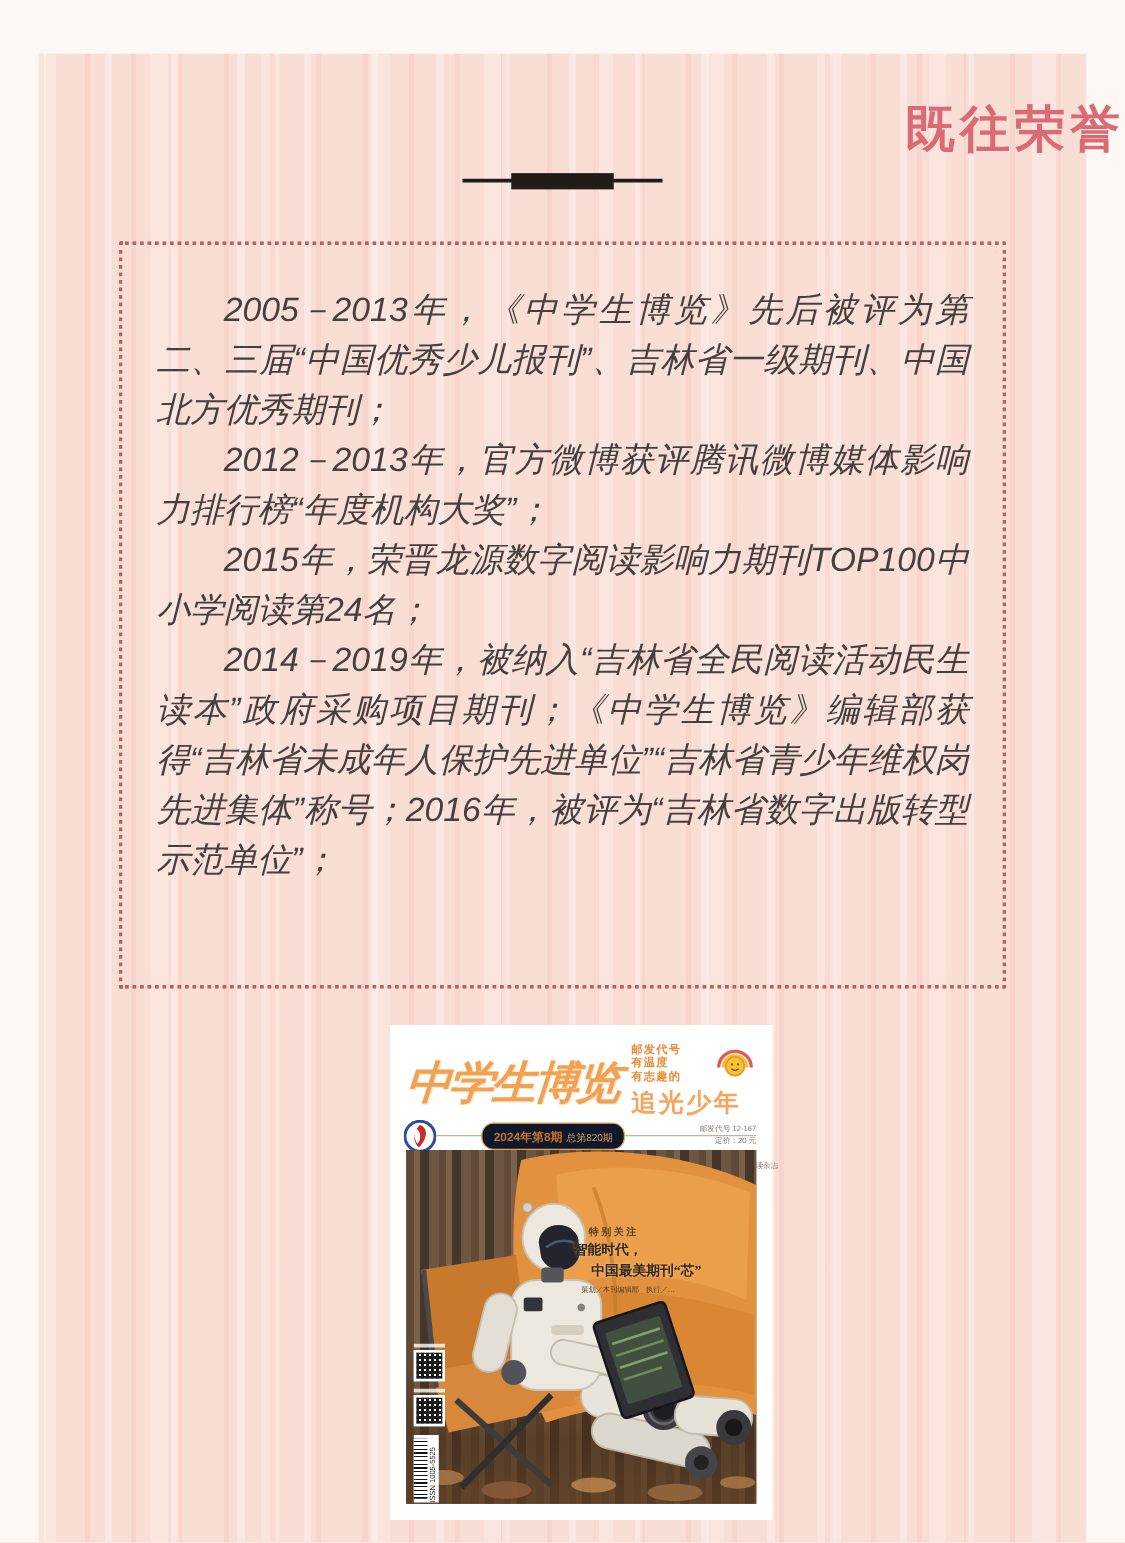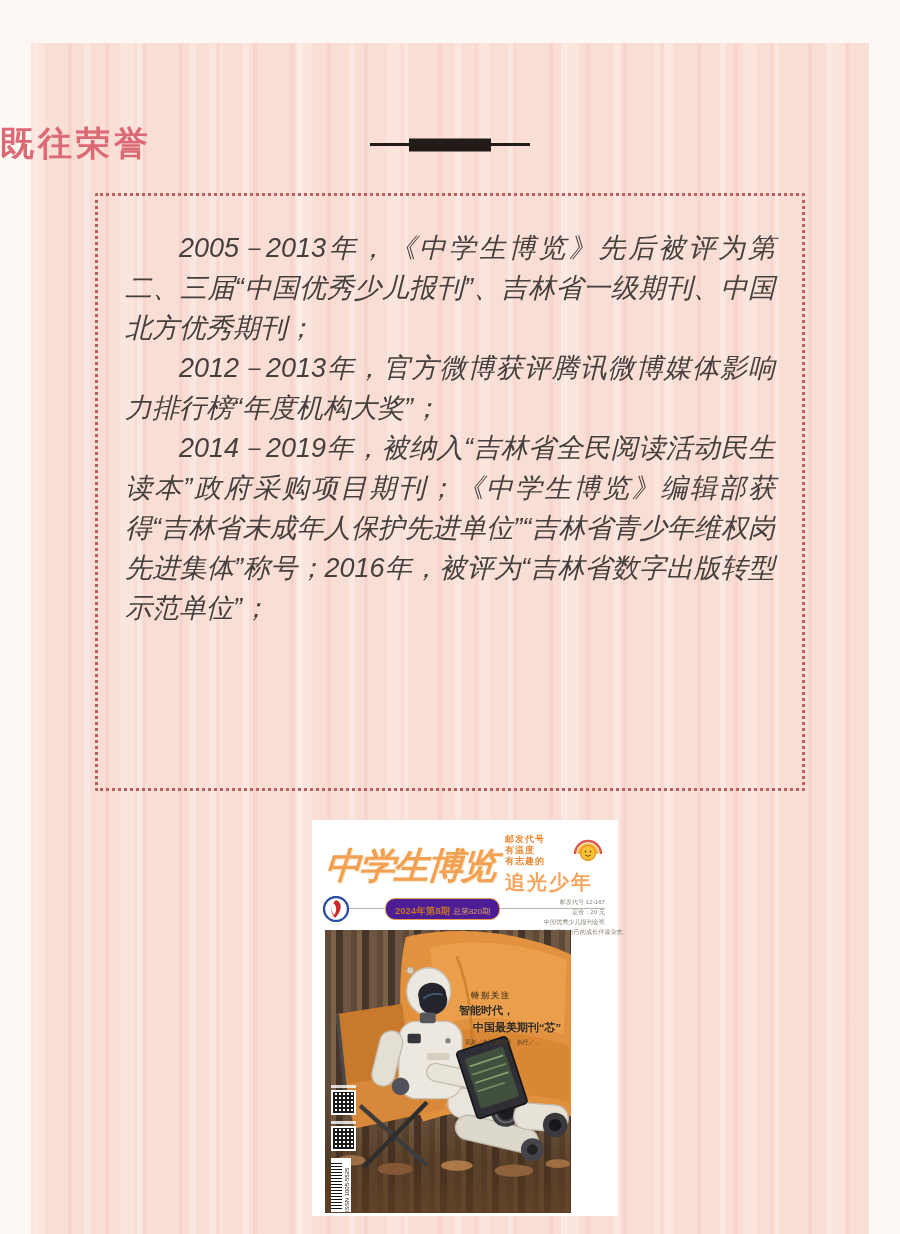--- a/index.html
+++ b/index.html
@@ -15,23 +15,23 @@
     position:absolute; left:31px; top:43px; right:31px; bottom:0;
     background-color:#f9ded6;
     background-image:
       repeating-linear-gradient(90deg, rgba(255,255,255,0.28) 0 6px, rgba(255,255,255,0) 6px 53px),
       repeating-linear-gradient(90deg, rgba(247,176,166,0.22) 0 4px, rgba(247,176,166,0) 4px 37px),
       repeating-linear-gradient(90deg, rgba(252,236,229,0.5) 0 14px, rgba(252,236,229,0) 14px 89px);
   }
 
   
   .page-title {
-    position:absolute; left:0; width:100%; top:76px; text-align:left;
+    position:absolute; left:0; width:100%; top:76px; text-align:right;
     font-family:"Liberation Serif", serif; font-weight:bold;
-    font-size:34px; letter-spacing:4px; color:#db6a74;margin-top:45px;
+    font-size:40px; letter-spacing:4px; color:#db6a74;
   }
   .title-divider {
     position:absolute; top:143px; left:50%; transform:translateX(-50%);
     width:160px; height:3px; background:#221c18;
   }
   .title-divider .thick {
     position:absolute; left:50%; top:50%; transform:translate(-50%,-50%);
     width:82px; height:13px; background:#221c18;
   }
 
@@ -73,29 +73,29 @@
   .info-lines div {
     font-size:9px; color:#8a7f76; line-height:10px; white-space:nowrap;
     transform:scale(0.68); transform-origin:right top;
   }
 
   .issue-row { position:absolute; left:0; right:0; top:64px; height:26px; }
   .issue-line { position:absolute; left:24px; right:0; top:12px; height:1px; background:#bdb3a8; }
   .brand-logo { position:absolute; left:-2px; top:0; width:26px; height:26px; }
   .issue-capsule {
     position:absolute; left:60px; top:2px;
-    border:1.5px solid #e8a04e; border-radius:10px; background:#4c1d95;
+    border:1.5px solid #e8a04e; border-radius:10px; background:#0f172a;
     padding:1px 9px; white-space:nowrap;
   }
   .issue-capsule .lbl { font-size:9.5px; font-weight:bold; color:#c2742a; }
   .issue-capsule .num { font-size:8px; color:#d9a263; margin-left:3px; }
 
   
   .photo {
-    position:absolute; left:0; top:98px; width:246px; height:283px; overflow:hidden;
+    position:absolute; left:0; top:88px; width:280px; height:283px; overflow:hidden;
     background-image:
       linear-gradient(to bottom, rgba(30,20,10,0) 58%, rgba(72,45,22,0.55) 82%, rgba(92,60,32,0.75) 100%),
       repeating-linear-gradient(90deg, #5f4a38 0 6px, #7a6148 6px 11px, #46352a 11px 18px, #6d5742 18px 26px),
       linear-gradient(#6b543f, #8a6a4a);
   }
   .photo svg { position:absolute; inset:0; }
 
   .kicker {
     position:absolute; left:146px; top:60px;
     font-size:8px; color:#5a4128; letter-spacing:2px; font-weight:bold;
@@ -144,20 +144,21 @@
 
 <div class="page-title">既往荣誉</div>
 
 <div class="title-divider">
   <div class="thick"></div>
 </div>
 
 <div class="honors-box">
   <p>2005－2013年，《中学生博览》先后被评为第二、三届“中国优秀少儿报刊”、吉林省一级期刊、中国北方优秀期刊；</p>
   <p>2012－2013年，官方微博获评腾讯微博媒体影响力排行榜“年度机构大奖”；</p>
+  <p>2015年，荣晋龙源数字阅读影响力期刊TOP100中小学阅读第24名；</p>
   <p>2014－2019年，被纳入“吉林省全民阅读活动民生读本”政府采购项目期刊；《中学生博览》编辑部获得“吉林省未成年人保护先进单位”“吉林省青少年维权岗先进集体”称号；2016年，被评为“吉林省数字出版转型示范单位”；</p>
 </div>
 
 <div class="magazine-card">
   <div class="cover">
 
     <div class="masthead">中学生博览</div>
 
     <div class="cover-right">
       <svg class="sun-rainbow" viewBox="0 0 34 30">

